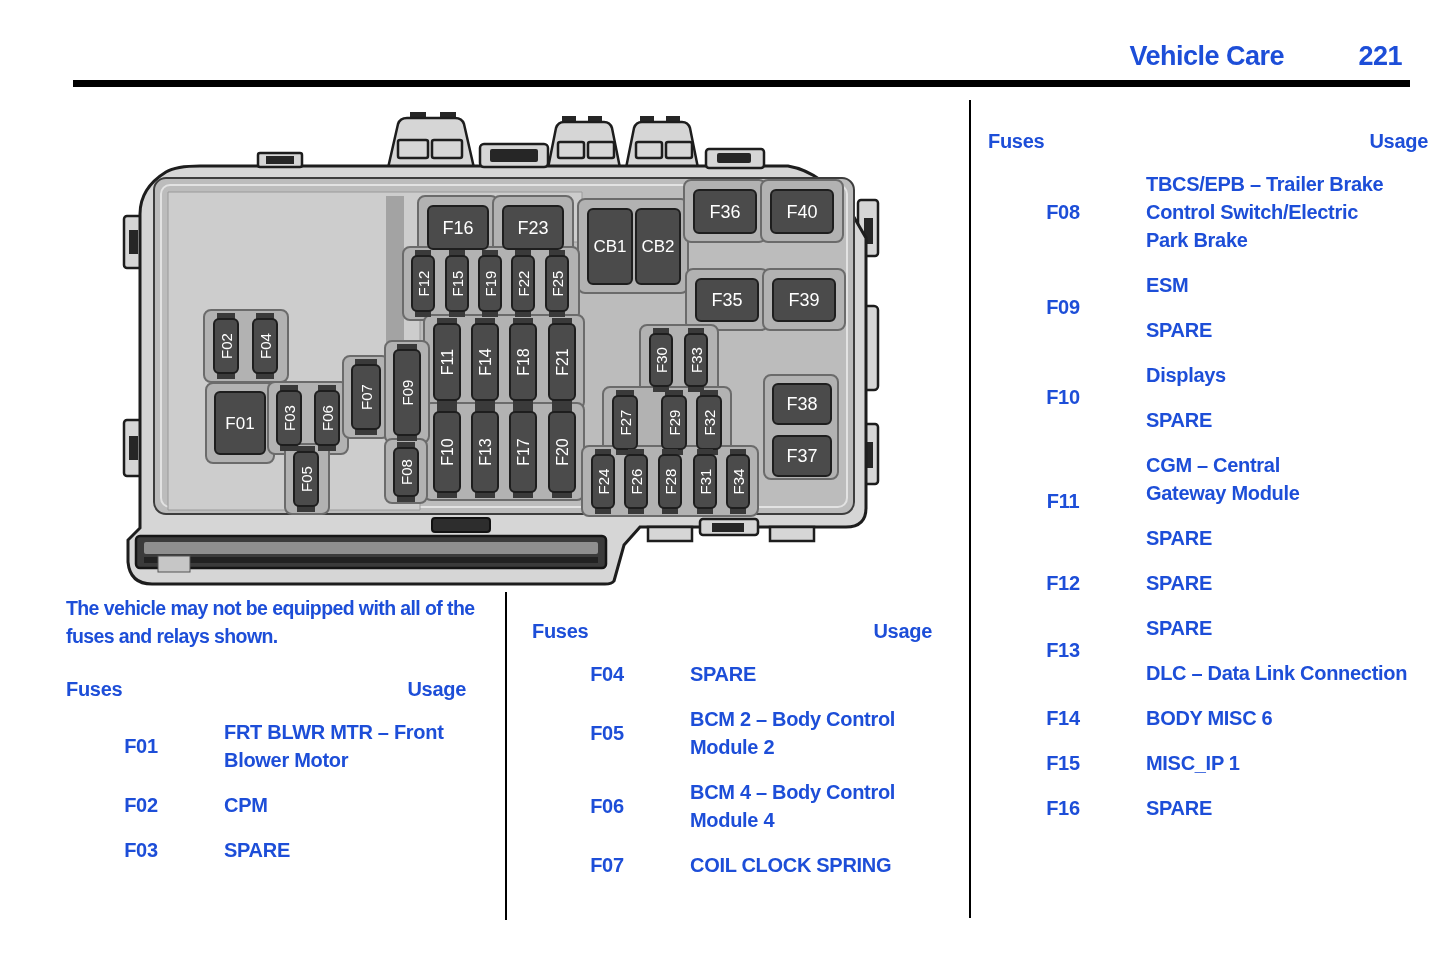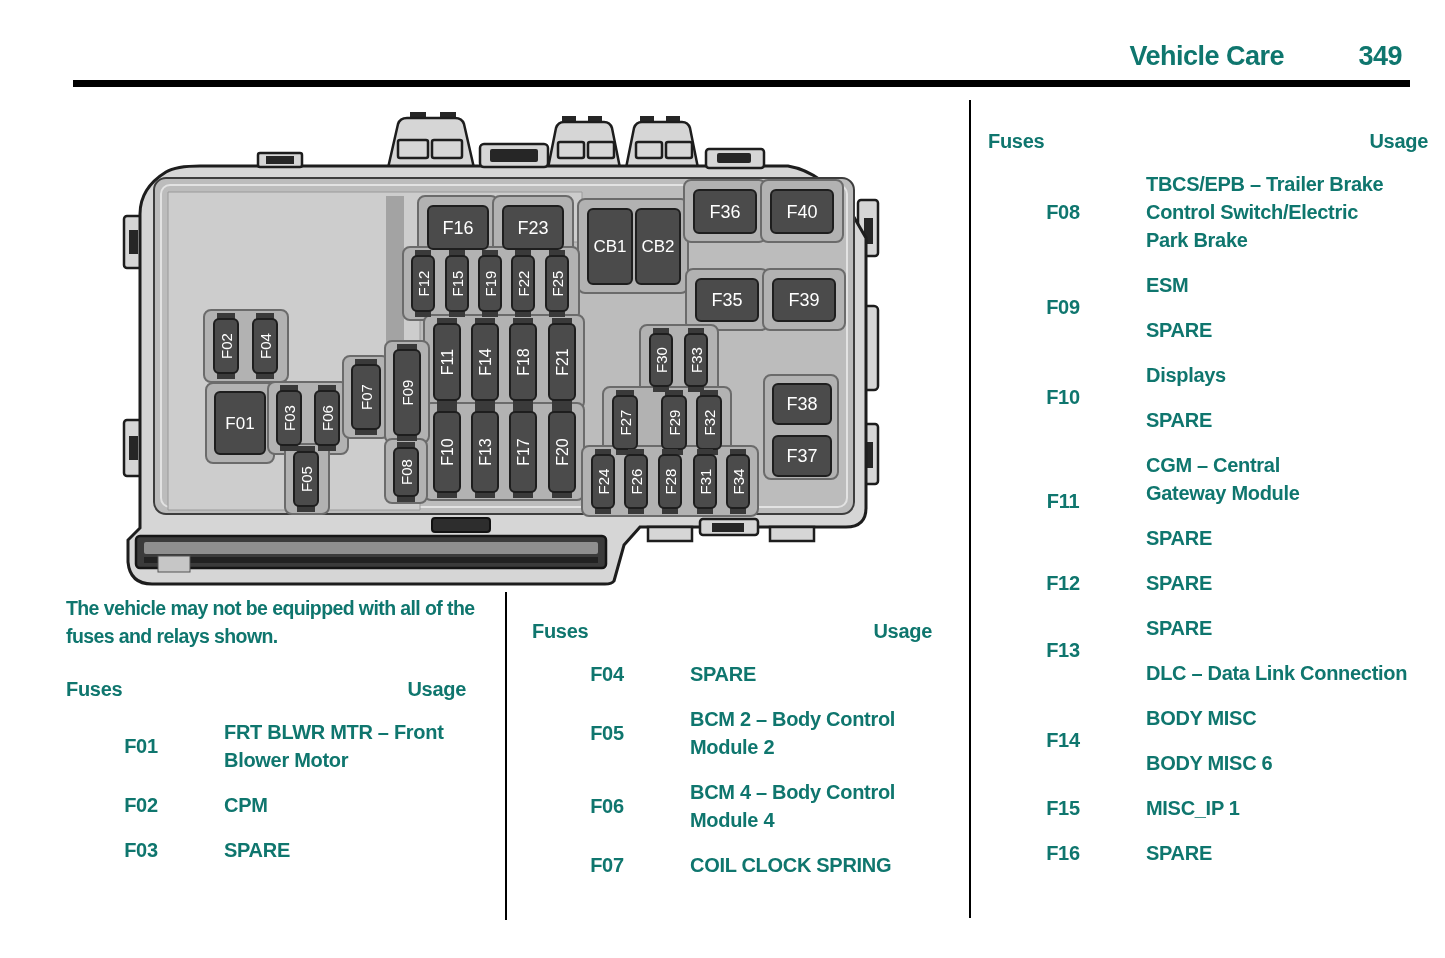--- a/index.html
+++ b/index.html
@@ -1,17 +1,17 @@
 <!DOCTYPE html>
 <html><head>
 <meta charset="utf-8">
 <style>
   html,body{margin:0;padding:0;background:#fff;}
   .page{position:relative;width:1439px;height:958px;background:#ffffff;overflow:hidden;
-        font-family:"Liberation Sans",sans-serif;color:#0f766e;}
+        font-family:"Liberation Sans",sans-serif;color:#1d4ed8;}
   
   .hdr-title{position:absolute;top:41px;right:155px;font-size:27px;font-weight:bold;letter-spacing:-0.5px;}
   .hdr-page{position:absolute;top:41px;right:37px;font-size:27px;font-weight:bold;letter-spacing:-0.5px;}
   .hdr-rule{position:absolute;left:73px;top:80px;width:1337px;height:7px;background:#000;}
   
   .divider{position:absolute;width:2px;background:#000;}
   .div-left{left:505px;top:592px;height:328px;}
   .div-right{left:969px;top:100px;height:818px;}
   
   .note{position:absolute;left:66px;top:594px;width:460px;font-size:19.5px;font-weight:bold;
@@ -42,21 +42,21 @@
   .fuse{fill:#4b4b4b;stroke:#1e1e1e;stroke-width:2;}
   .nub{fill:#3a3a3a;}
   .fuse-txt{fill:#ffffff;font-family:"Liberation Sans",sans-serif;}
 </style>
 </head>
 <body>
 
 <div class="page">
 
   <div class="hdr-title">Vehicle Care</div>
-  <div class="hdr-page">349</div>
+  <div class="hdr-page">221</div>
   <div class="hdr-rule"></div>
 
   <div class="divider div-left"></div>
   <div class="divider div-right"></div>
 
   <svg class="diagram" width="800" height="500" viewBox="90 98 800 500">
     <g>
 
       <rect class="case2" x="124" y="216" width="20" height="52" rx="3"></rect>
       <rect class="slot" x="129" y="230" width="9" height="24"></rect>
@@ -482,21 +482,20 @@
         <div class="row">
           <div class="fuse-cell">F13</div>
           <div class="usage-cell">
             <div class="usage">SPARE</div>
             <div class="usage">DLC – Data Link Connection</div>
           </div>
         </div>
         <div class="row">
           <div class="fuse-cell">F14</div>
           <div class="usage-cell">
-            <div class="usage">BODY MISC</div>
             <div class="usage">BODY MISC 6</div>
           </div>
         </div>
         <div class="row">
           <div class="fuse-cell">F15</div>
           <div class="usage-cell">
             <div class="usage">MISC_IP 1</div>
           </div>
         </div>
         <div class="row">

